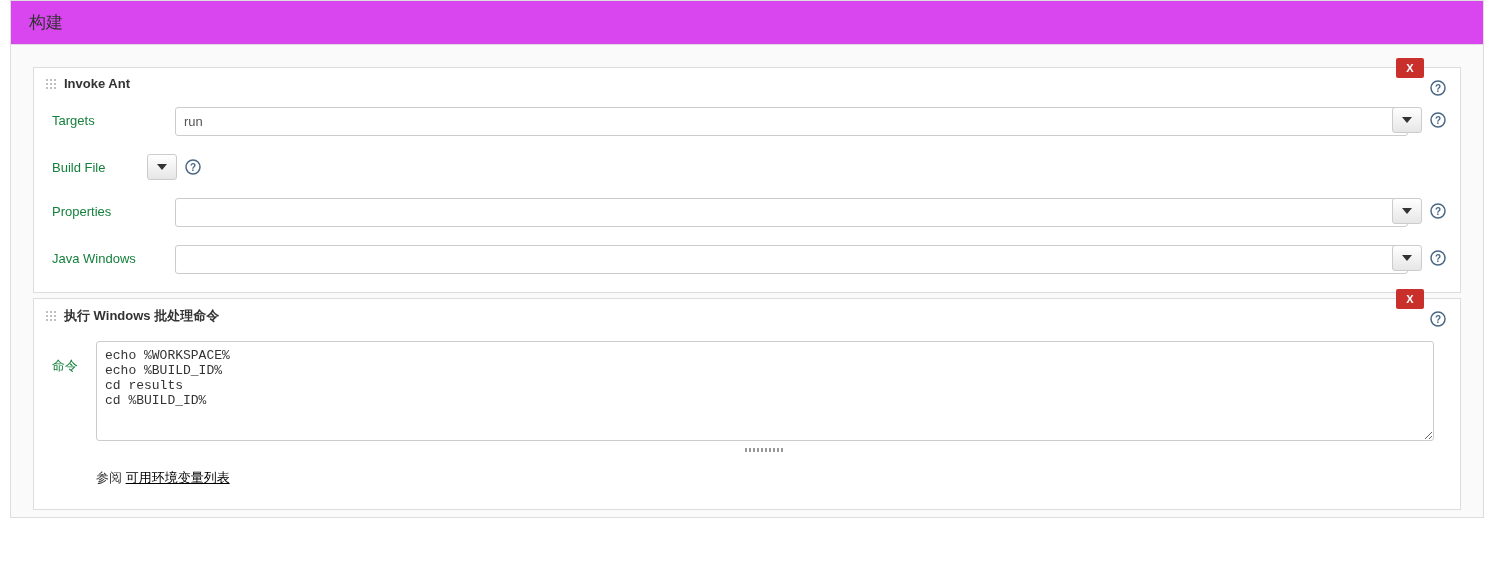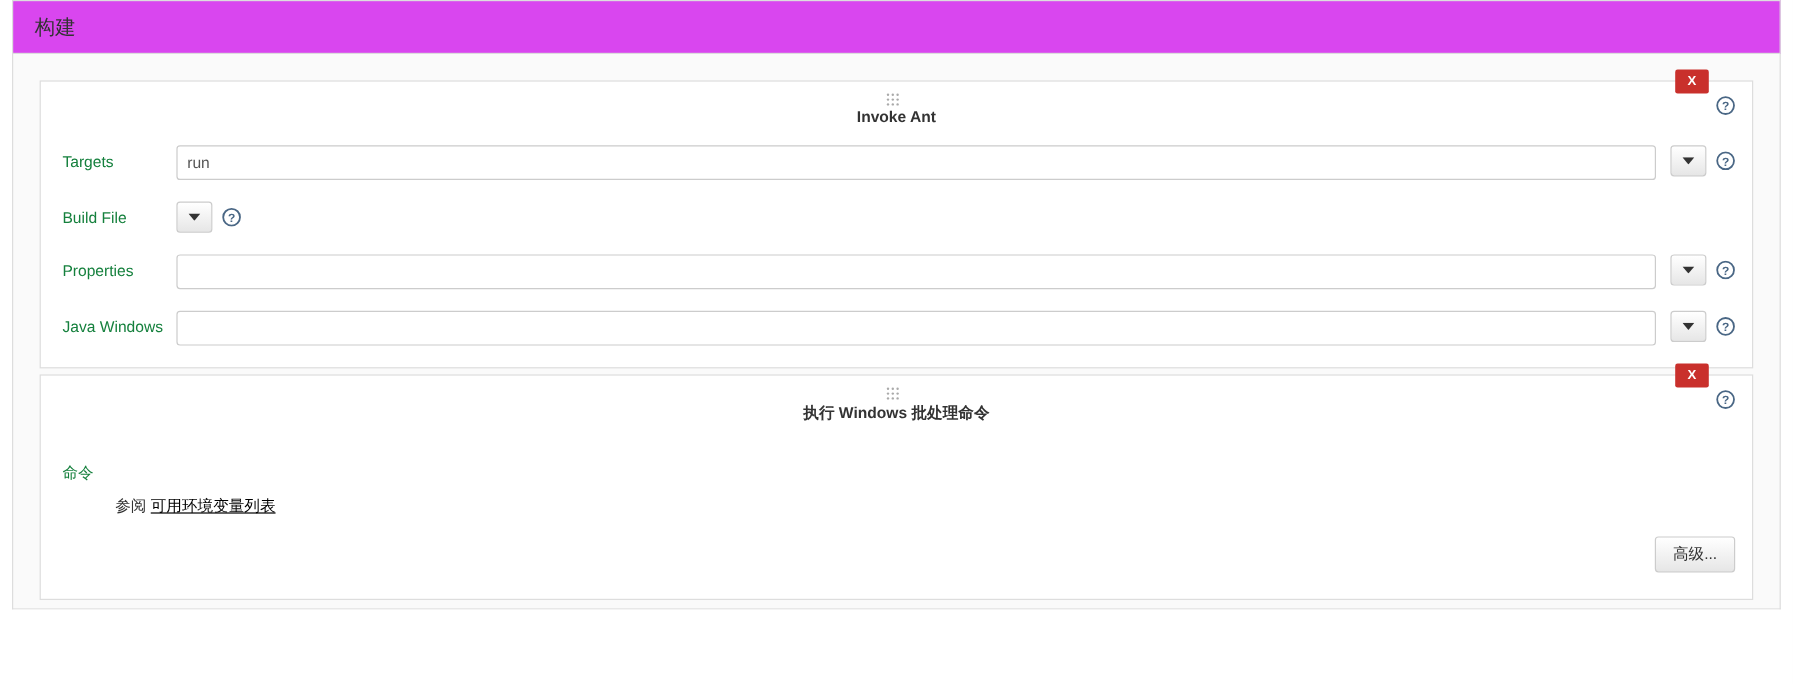--- a/index.html
+++ b/index.html
@@ -29,21 +29,20 @@
       border: 1px solid #ddd;
       margin: 0 0 5px 0;
       position: relative;
       background: #fff;
     }
     .step-header {
       display: flex;
       align-items: center;
       padding: 8px 10px 4px 10px;
       position: relative;
-      flex-direction: column;
     }
     .drag-handle {
       width: 14px;
       height: 14px;
       margin-right: 6px;
       display: inline-block;
       cursor: move;
     }
     .drag-handle svg {
       display: block;
@@ -99,20 +98,21 @@
     }
     .form-input {
       width: 100%;
       padding: 6px 8px;
       border: 1px solid #ccc;
       border-radius: 3px;
       font-size: 13px;
       font-family: inherit;
       color: #555;
       background: #fff;
+      margin-left: 28px;
     }
     .form-textarea {
       width: 100%;
       padding: 6px 8px;
       border: 1px solid #ccc;
       border-radius: 3px;
       font-size: 13px;
       font-family: "Courier New", monospace;
       color: #333;
       background: #fff;
@@ -331,26 +331,30 @@
         <svg width="16" height="16" viewBox="0 0 16 16">
             <circle cx="8" cy="8" r="7" fill="none" stroke="#4a6785" stroke-width="1.5"></circle>
             <text x="8" y="12" text-anchor="middle" font-size="10" fill="#4a6785" font-weight="bold">?</text>
           </svg>
       </span>
     </div>
     <div class="step-body">
 
       <div class="form-row cmd-row">
         <div class="form-label">命令</div>
+        <div class="form-input-wrap">
+          <textarea class="form-textarea" style="">echo %WORKSPACE%
+echo %BUILD_ID%
+cd results
+cd %BUILD_ID%</textarea>
+          <div class="textarea-handle"><span></span></div>
+        </div>
       </div>
 
       <div class="reference-row cmd">
         <span>参阅 </span><a class="reference-link">可用环境变量列表</a>
       </div>
 
-      <div class="advanced-row">
-        <button class="advanced-btn">高级...</button>
-      </div>
 
     </div>
   </div>
 
 </div>
 
 </body></html>

